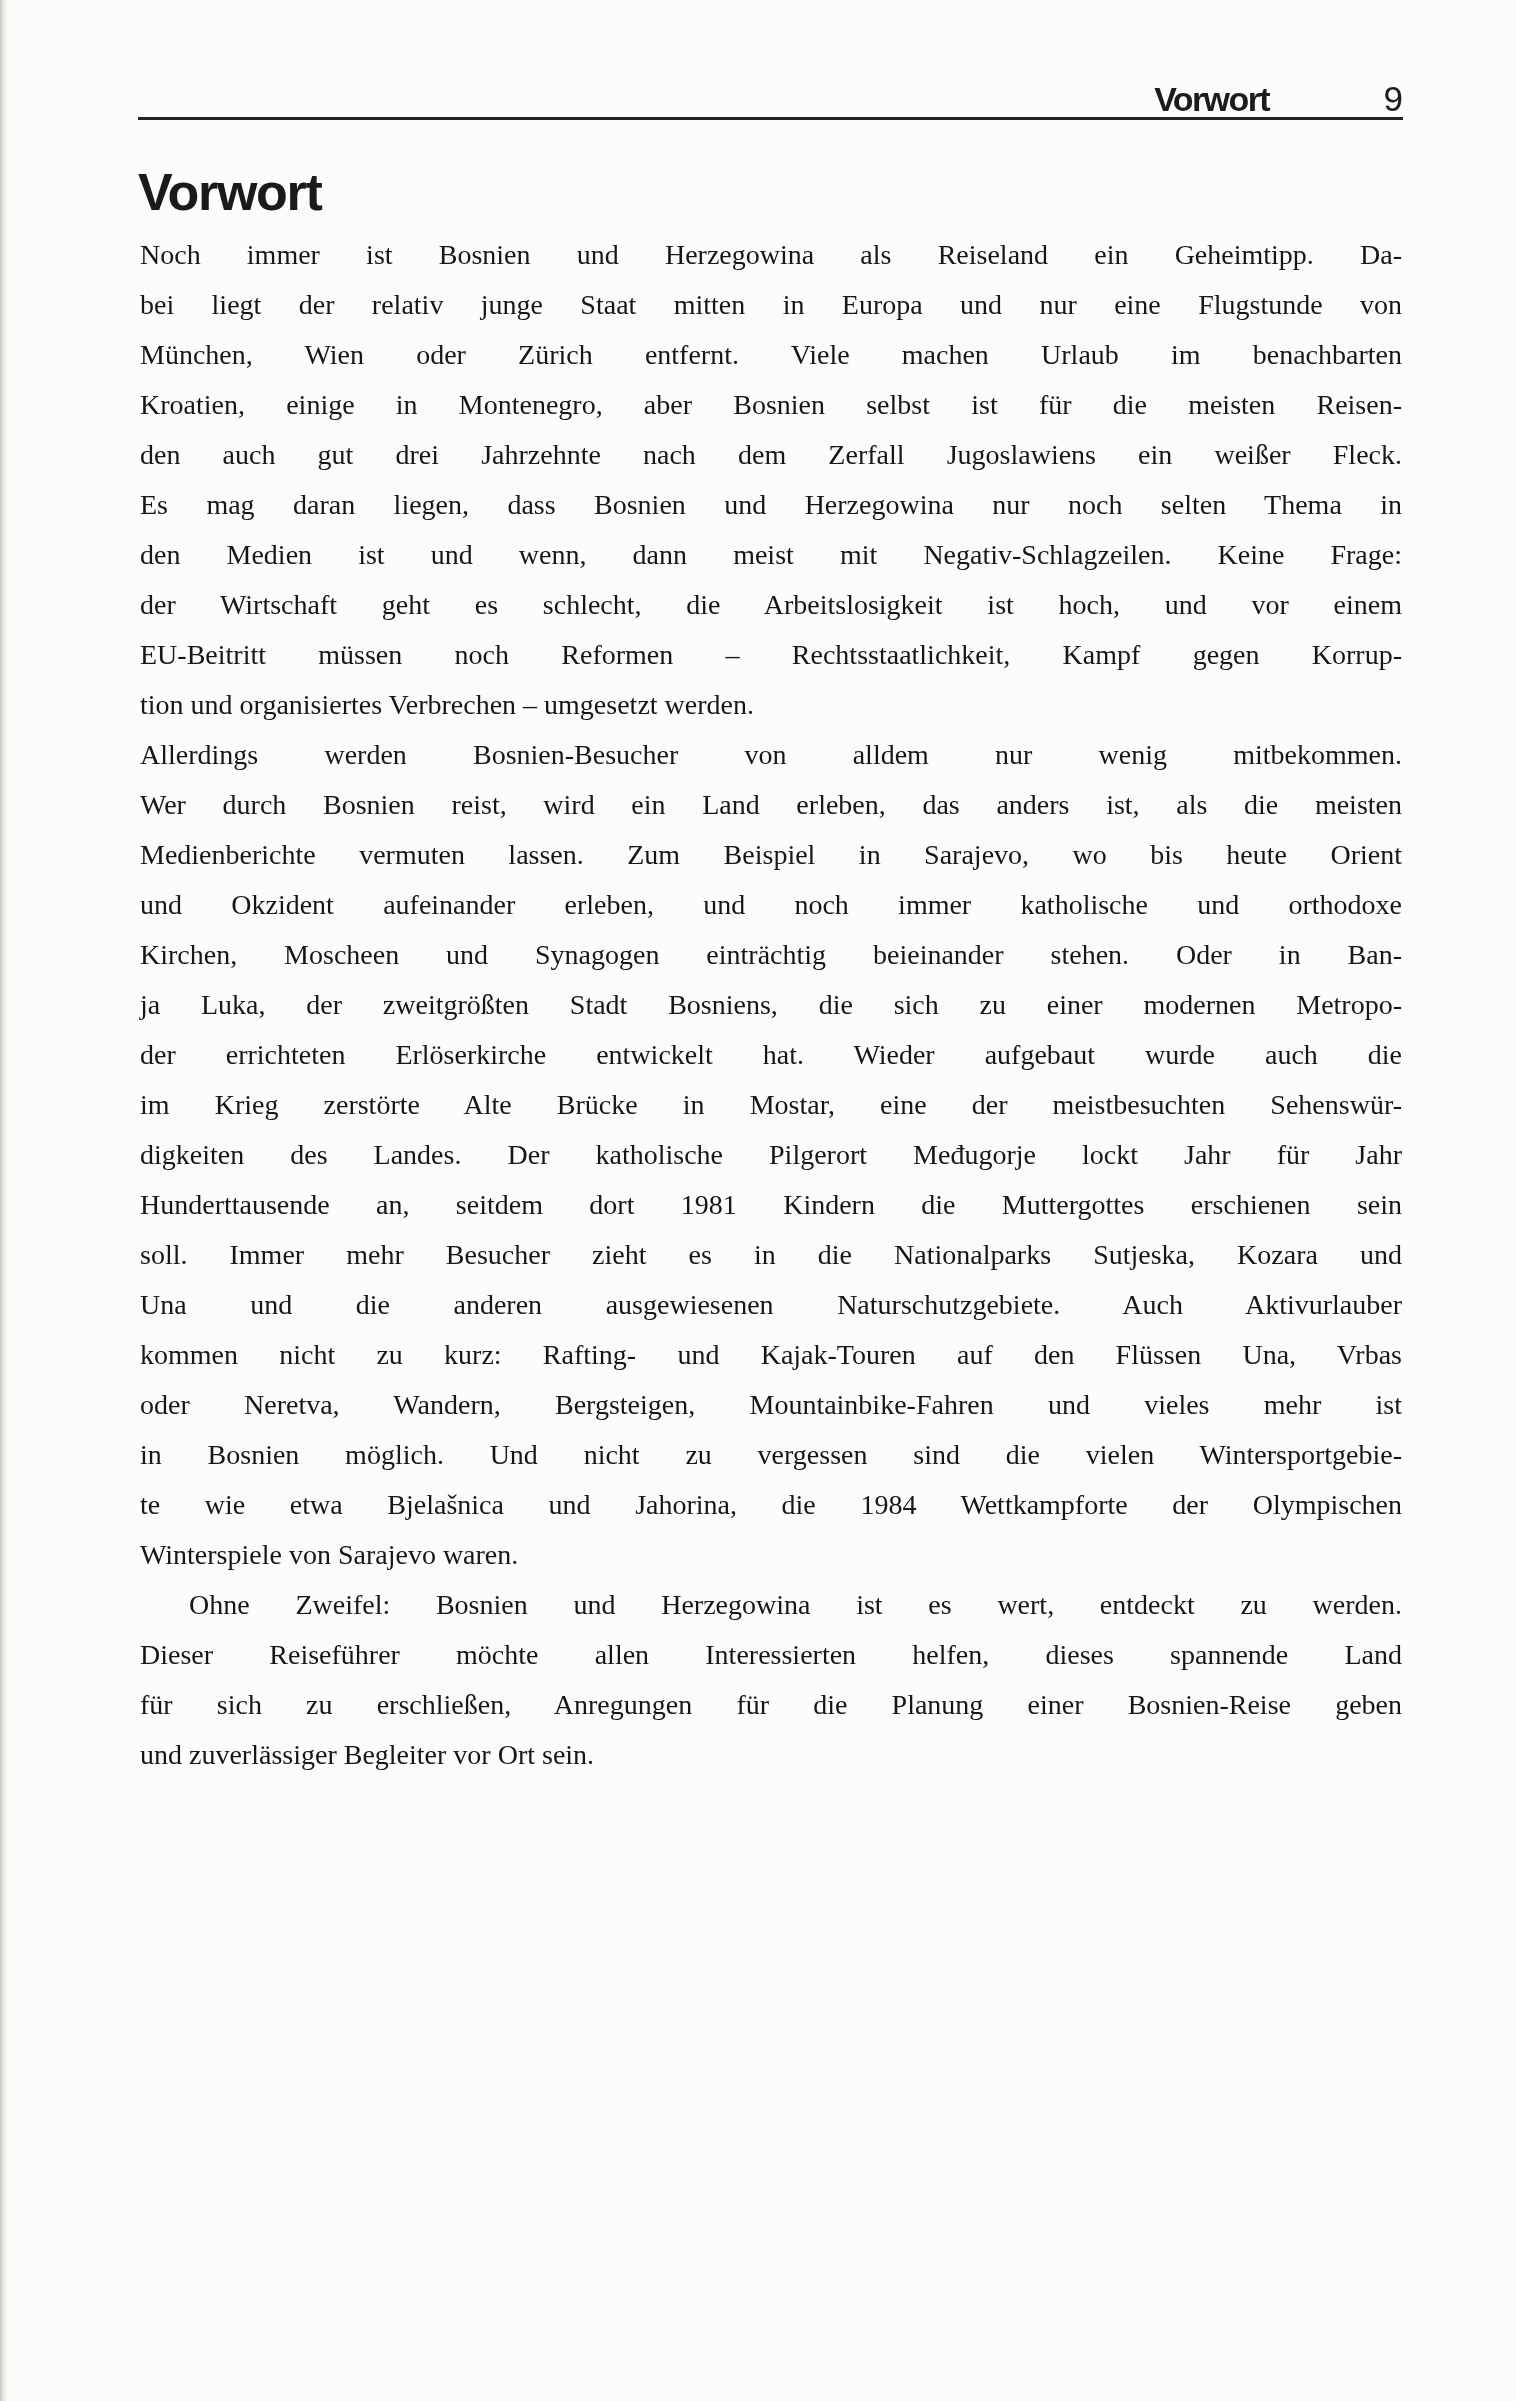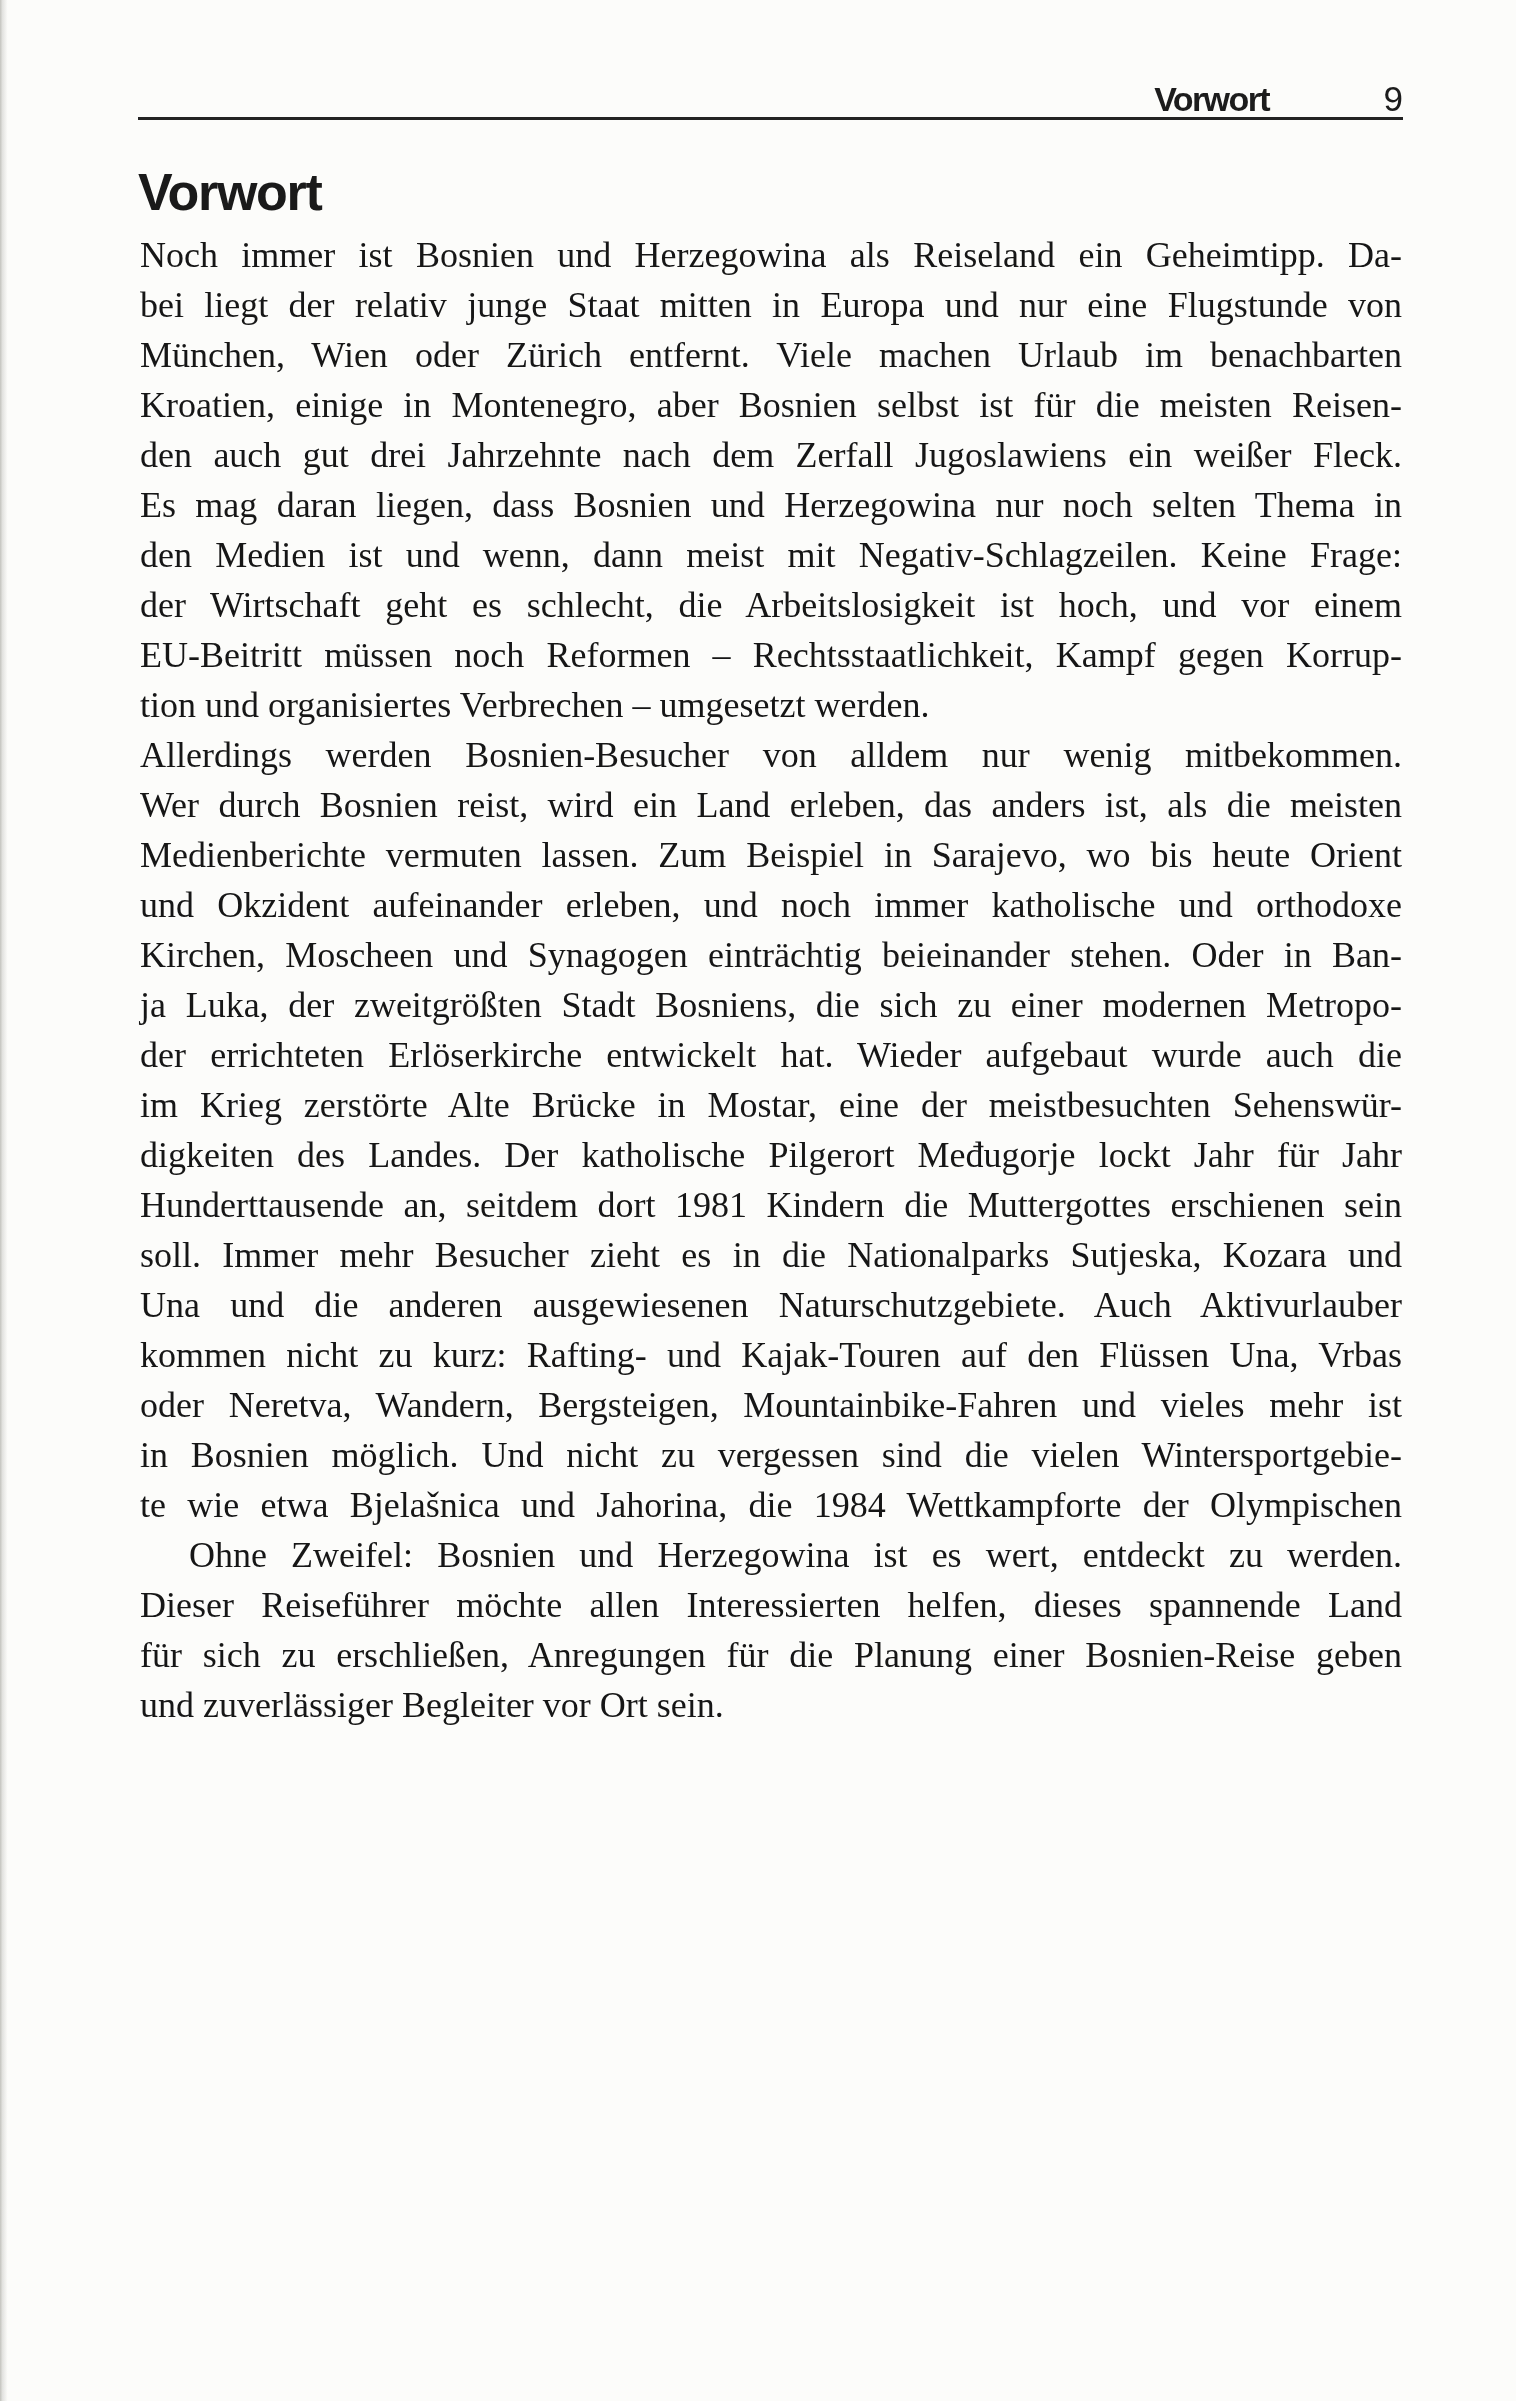--- a/index.html
+++ b/index.html
@@ -72,21 +72,21 @@
     line-height: 1;
     letter-spacing: -1.3px;
     color: #1a1a1a;
   }
   .body-text {
     position: absolute;
     top: 230px;
     left: 140px;
     width: 1262px;
     font-family: "Liberation Serif", serif;
-    font-size: 36px;
+    font-size: 28px;
     line-height: 50px;
     color: #161616;
   }
   .para {
     margin: 0;
   }
   .line {
     text-align: left;
   }
   .line.j {
@@ -133,20 +133,21 @@
         <div class="line j">der errichteten Erlöserkirche entwickelt hat. Wieder aufgebaut wurde auch die</div>
         <div class="line j">im Krieg zerstörte Alte Brücke in Mostar, eine der meistbesuchten Sehenswür-</div>
         <div class="line j">digkeiten des Landes. Der katholische Pilgerort Međugorje lockt Jahr für Jahr</div>
         <div class="line j">Hunderttausende an, seitdem dort 1981 Kindern die Muttergottes erschienen sein</div>
         <div class="line j">soll. Immer mehr Besucher zieht es in die Nationalparks Sutjeska, Kozara und</div>
         <div class="line j">Una und die anderen ausgewiesenen Naturschutzgebiete. Auch Aktivurlauber</div>
         <div class="line j">kommen nicht zu kurz: Rafting- und Kajak-Touren auf den Flüssen Una, Vrbas</div>
         <div class="line j">oder Neretva, Wandern, Bergsteigen, Mountainbike-Fahren und vieles mehr ist</div>
         <div class="line j">in Bosnien möglich. Und nicht zu vergessen sind die vielen Wintersportgebie-</div>
         <div class="line j">te wie etwa Bjelašnica und Jahorina, die 1984 Wettkampforte der Olympischen</div>
+        <div class="line">Winterspiele von Sarajevo waren.</div>
       </div>
       <div class="para">
         <div class="line j" style="text-indent: 49px;">Ohne Zweifel: Bosnien und Herzegowina ist es wert, entdeckt zu werden.</div>
         <div class="line j">Dieser Reiseführer möchte allen Interessierten helfen, dieses spannende Land</div>
         <div class="line j">für sich zu erschließen, Anregungen für die Planung einer Bosnien-Reise geben</div>
         <div class="line">und zuverlässiger Begleiter vor Ort sein.</div>
       </div>
     </div>
 
 </div>

